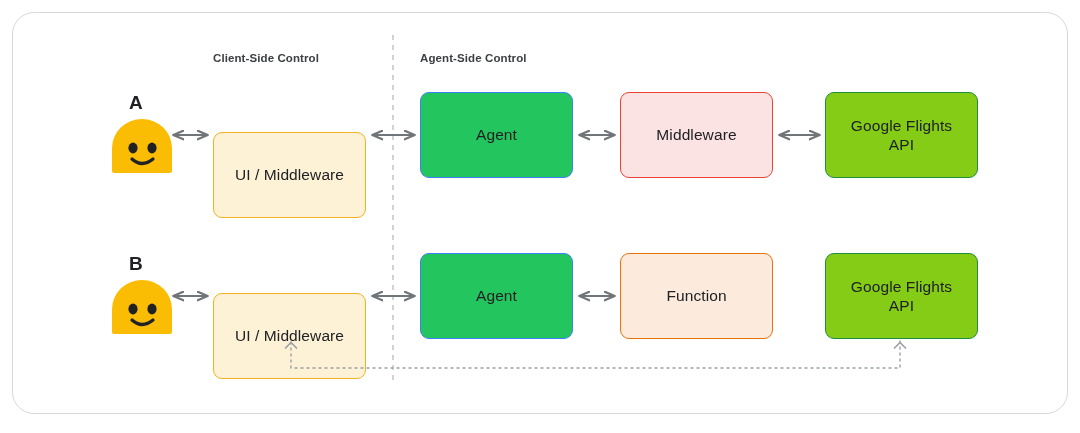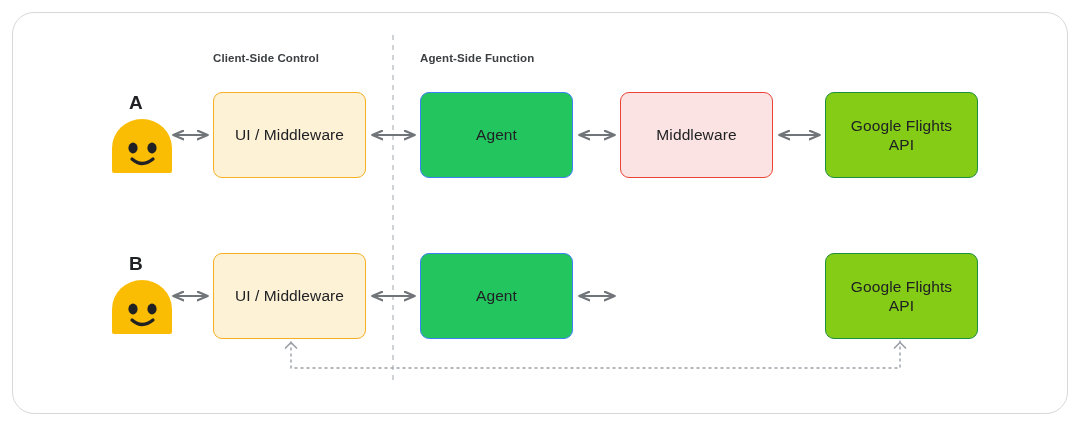--- a/index.html
+++ b/index.html
@@ -67,21 +67,21 @@
     align-items: center;
     justify-content: center;
     text-align: center;
     font-size: 15.5px;
     color: #202124;
     line-height: 1.25;
     letter-spacing: 0.1px;
   }
   .node-label { white-space: pre-line; }
 
-  .box-ui-a,  .box-ui-b       { background: #FDF2D6; border-color: #F5B024; }
+  .box-ui-a,  .box-ui-b       { background: #FDF2D6; border-color: #F5B024; margin-top: 40px; }
   .box-agent-a, .box-agent-b  { background: #22c55e; border-color: #3C82F6; }
   .box-extension              { background: #FCE3E3; border-color: #EA4335; }
   .box-function               { background: #FCEBDC; border-color: #E8710A; }
   .box-api-a, .box-api-b      { background: #84cc16; border-color: #1E8E3E; }
 
   
   #box-ui-a        { left: 213px; top: 92px;  width: 153px; height: 86px; }
   #box-agent-a     { left: 420px; top: 92px;  width: 153px; height: 86px; }
   #box-extension   { left: 620px; top: 92px;  width: 153px; height: 86px; }
   #box-api-a       { left: 825px; top: 92px;  width: 153px; height: 86px; }
@@ -112,21 +112,21 @@
   #avatar-b { left: 110px; top: 278px; }
 </style>
 </head>
 <body>
 
 <div id="diagram-root">
 
   <div class="card-frame"></div>
 
   <div class="section-label" id="label-client-side">Client-Side Control</div>
-  <div class="section-label" id="label-agent-side">Agent-Side Function</div>
+  <div class="section-label" id="label-agent-side">Agent-Side Control</div>
 
   <div class="row-letter" id="row-letter-a">A</div>
   <div class="row-letter" id="row-letter-b">B</div>
 
   <svg class="avatar" id="avatar-a" viewBox="0 0 64 56">
     <path d="M2 54 L2 31 A30 29 0 0 1 62 31 L62 54 A2 2 0 0 1 60 56 L4 56 A2 2 0 0 1 2 54 Z" fill="#FBBC04"></path>
     <ellipse cx="23" cy="31" rx="4.6" ry="5.4" fill="#202124"></ellipse>
     <ellipse cx="42" cy="31" rx="4.6" ry="5.4" fill="#202124"></ellipse>
     <path d="M22 42 Q32 51 43 42" stroke="#202124" stroke-width="3.2" fill="none" stroke-linecap="round"></path>
   </svg>
@@ -150,20 +150,23 @@
   <div class="node-box box-api-a" id="box-api-a">
     <span class="node-label">Google Flights
 API</span>
   </div>
 
   <div class="node-box box-ui-b" id="box-ui-b">
     <span class="node-label">UI / Middleware</span>
   </div>
   <div class="node-box box-agent-b" id="box-agent-b">
     <span class="node-label">Agent</span>
+  </div>
+  <div class="node-box box-function" id="box-function">
+    <span class="node-label">Function</span>
   </div>
   <div class="node-box box-api-b" id="box-api-b">
     <span class="node-label">Google Flights
 API</span>
   </div>
 
   <svg class="connector-layer">
     <defs>
       <marker id="arrow-end" markerWidth="7" markerHeight="7" refX="5.6" refY="3" orient="auto" markerUnits="strokeWidth">
         <path d="M0.4,0.6 L6,3 L0.4,5.4" fill="none" stroke="#70757a" stroke-width="1.2" stroke-linecap="round" stroke-linejoin="round"></path>

